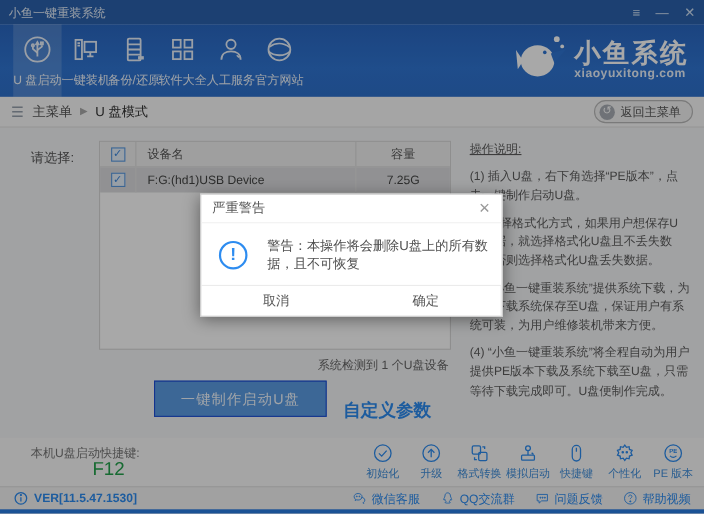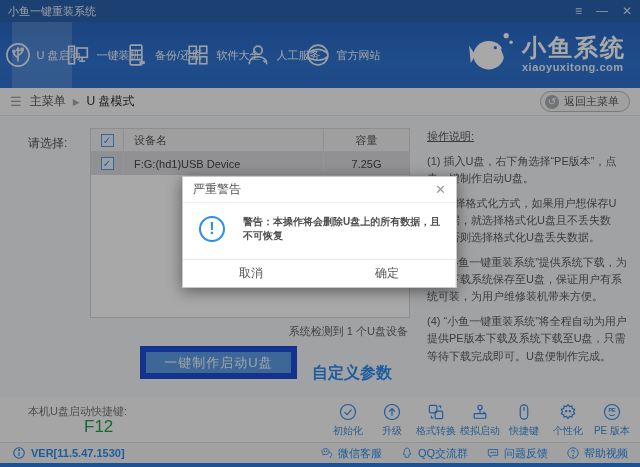--- a/index.html
+++ b/index.html
@@ -11,21 +11,21 @@
   .titlebar { position:absolute; top:0; left:0; width:100%; height:22px; background:#2b62ad;
               display:flex; align-items:center; padding:0 8px; z-index:5; }
   .titlebar .title { color:#e8f0fb; font-size:11px; }
   .win-controls { margin-left:auto; display:flex; gap:14px; align-items:center; }
   .win-controls span { color:#cfe0f5; font-size:12px; line-height:1; cursor:default; }
 
   
   .nav { position:absolute; top:22px; left:0; width:100%; height:66px;
          background:linear-gradient(180deg,#2a68c2 0%,#2f75d3 60%,#2e71cd 100%); z-index:5; }
   .nav-items { position:absolute; left:12px; top:0; height:100%; display:flex; }
-  .nav-item { width:60px; height:100%; display:flex; flex-direction:row; align-items:center;
+  .nav-item { width:44px; height:100%; display:flex; flex-direction:column; align-items:center;
               justify-content:center; gap:5px; cursor:pointer; }
   .nav-item.active { background:rgba(255,255,255,.16); }
   .nav-item .ic { width:30px; height:30px; color:#eaf2fc; display:flex; align-items:center; justify-content:center; }
   .nav-item .ic svg { width:28px; height:28px; }
   .nav-item .lbl { color:#f2f7fd; font-size:11px; white-space:nowrap; }
   .logo { position:absolute; right:14px; top:4px; display:flex; align-items:center; gap:6px; }
   .logo .fish svg { width:48px; height:52px; }
   .logo-name { color:#fff; font-size:24px; font-weight:bold; letter-spacing:2px; line-height:1.05; }
   .logo-domain { color:#eaf2fc; font-size:11px; font-weight:bold; letter-spacing:.5px; }
 
@@ -52,21 +52,21 @@
   .t-body-row { background:#dcdddf; cursor:pointer; }
   .col-check { width:32px; display:flex; justify-content:center; align-items:center; }
   .col-name { flex:1; padding-left:10px; border-left:1px solid #e4e4e4; align-self:stretch; display:flex; align-items:center; }
   .col-cap { width:86px; text-align:center; border-left:1px solid #e4e4e4; align-self:stretch;
              display:flex; align-items:center; justify-content:center; }
   .t-head .col-name, .t-head .col-cap { border-left-color:#dcdcdc; }
   .checkbox { width:13px; height:13px; border:1px solid #5a9ae0; background:#e7f1fc; color:#3c87dd;
               font-size:10px; line-height:12px; text-align:center; cursor:pointer; }
   .status-text { position:absolute; right:232px; top:207px; color:#666; font-size:11px; }
   .make-btn { position:absolute; left:140px; top:229px; width:157px; height:33px; background:#5c9de4;
-              border:6px solid #1d4ed8; color:#f2f8ff; font-size:13px; letter-spacing:1px; cursor:pointer;
+              border:1px solid #1d4ed8; color:#f2f8ff; font-size:13px; letter-spacing:1px; cursor:pointer;
               font-family:inherit; }
   .custom-link { position:absolute; left:312px; top:246px; color:#2d8cf0; font-size:16px; font-weight:bold; cursor:pointer; }
   .instructions { position:absolute; left:427px; top:11px; width:200px; color:#5c5c5c; font-size:11px; line-height:1.55; }
   .instructions .ins-title { margin-bottom:8px;text-decoration:underline; }
   .instructions p { margin-bottom:8px; }
 
   
   .toolsbar { position:absolute; top:398px; left:0; width:100%; height:44px; background:#fafafa; }
   .hotkey-label { position:absolute; left:28px; top:6px; color:#777; font-size:11px; }
   .hotkey-value { position:absolute; left:84px; top:19px; color:#23a24c; font-size:17px; }
@@ -89,21 +89,21 @@
   
   .overlay { position:absolute; inset:0; background:rgba(0,0,0,.34); z-index:40; }
   .dialog { position:absolute; left:182px; top:176px; width:275px; height:112px; background:#fff; z-index:50;
             border:1px solid #c9c9c9; box-shadow:0 3px 14px rgba(0,0,0,.45); }
   .dlg-title-row { height:26px; display:flex; align-items:center; padding:0 10px; border-bottom:1px solid #f0f0f0; }
   .dlg-title { color:#555; font-size:12px; }
   .dlg-close { margin-left:auto; color:#999; font-size:13px; cursor:pointer; }
   .dlg-body { display:flex; align-items:center; gap:18px; padding:12px 10px 0 16px; }
   .warn-circ { width:26px; height:26px; border:2px solid #2d8cf0; border-radius:50%; color:#2d8cf0;
                font-size:16px; font-weight:bold; display:flex; align-items:center; justify-content:center; flex:none; }
-  .dlg-msg { color:#4f4f4f; font-size:10px; font-weight:bold; line-height:1.4; }
+  .dlg-msg { color:#4f4f4f; font-size:12px; font-weight:normal; line-height:1.4; }
   .dlg-footer { position:absolute; bottom:0; left:0; width:100%; height:28px; border-top:1px solid #ebebeb; display:flex; }
   .dlg-btn { flex:1; display:flex; align-items:center; justify-content:center; color:#555; font-size:12px; cursor:pointer; }
   .dlg-btn.ok { border-right:1px solid #ebebeb; }
 </style>
 </head>
 <body>
 
 <div class="window">
 
   <div class="titlebar">

